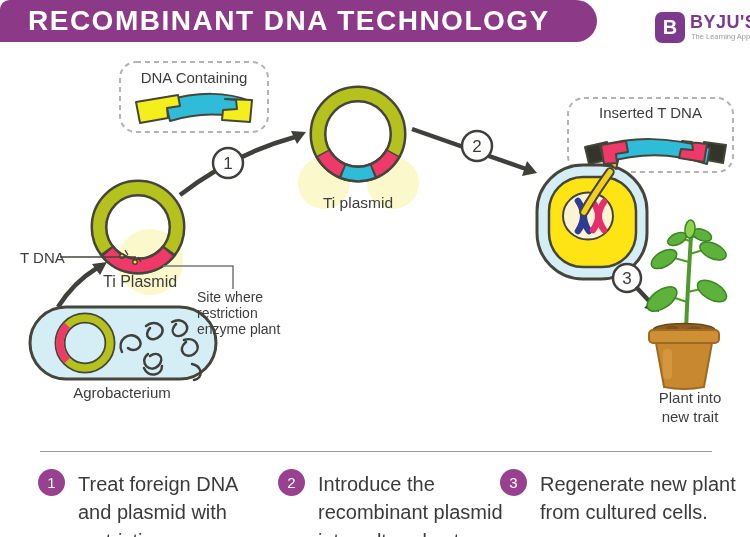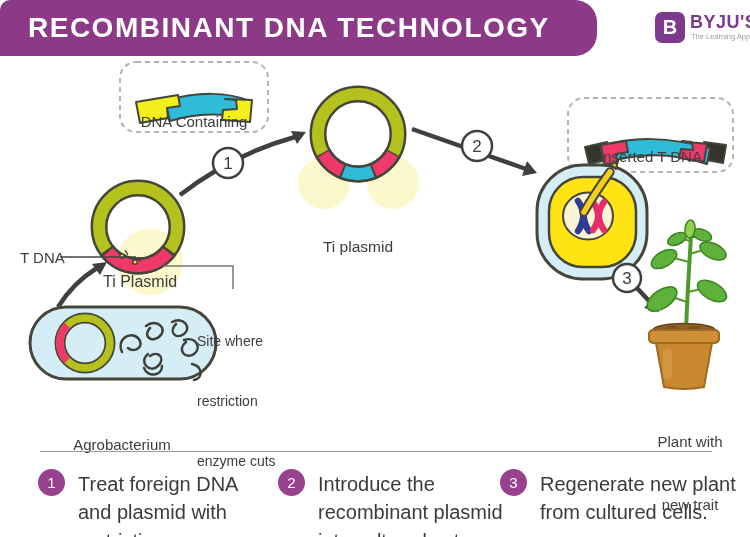--- a/index.html
+++ b/index.html
@@ -1,32 +1,32 @@
 <!DOCTYPE html>
 <html><head>
 <meta charset="utf-8">
 <style>
   html,body{margin:0;padding:0;background:#ffffff;}
   .canvas{position:relative;width:750px;height:537px;background:#ffffff;overflow:hidden;
           font-family:"Liberation Sans",sans-serif;color:#3b3b3b;}
   
-  .banner{position:absolute;left:0;top:6;width:597px;height:56px;background:#8c3a87;
+  .banner{position:absolute;left:0;top:6;width:597px;height:42px;background:#8c3a87;
           border-radius:10px 22px 22px 0;display:flex;align-items:center;}
   .banner h1{margin:0 0 0 28px;font-size:28px;font-weight:800;letter-spacing:1.5px;color:#ffffff;white-space:nowrap;}
   
   .logo{position:absolute;left:655px;top:12px;width:92px;height:34px;}
   .logo-icon{position:absolute;left:0;top:0;width:30px;height:31px;background:#7d3a8c;border-radius:7px;
              display:flex;align-items:center;justify-content:center;color:#fff;font-size:20px;font-weight:bold;}
   .logo-brand{position:absolute;left:35px;top:0;font-size:18px;font-weight:bold;color:#7d3a8c;letter-spacing:.5px;}
   .logo-tag{position:absolute;left:36px;top:20px;font-size:7.5px;color:#9b9b9b;white-space:nowrap;}
   
   svg.diagram{position:absolute;left:0;top:0;z-index:1;}
   .lbl{position:absolute;z-index:2;font-size:15px;line-height:1.25;color:#3d3d3d;}
   .lbl.center{text-align:center;}
-  .lbl span{display:block;margin-top:44px;}
+  .lbl span{display:block;}
   .marker-num{font-size:17px;fill:#3b3b3b;text-anchor:middle;font-family:"Liberation Sans",sans-serif;}
   
   .divider{position:absolute;left:40px;width:672px;top:451px;border-top:1.5px solid #9a9a9a;z-index:2;}
   .step{position:absolute;top:469px;display:flex;z-index:2;}
   .step .dot{flex:0 0 auto;width:27px;height:27px;border-radius:50%;background:#97418f;color:#fff;
              display:flex;align-items:center;justify-content:center;font-size:15px;margin-right:13px;}
   .step p{margin:1px 0 0 0;font-size:20px;line-height:1.42;color:#3b3b3b;}
   .step1{left:38px;} .step1 p{width:182px;}
   .step2{left:278px;} .step2 p{width:192px;}
   .step3{left:500px;} .step3 p{width:212px;}
@@ -179,30 +179,30 @@
     <span>DNA Containing</span>
   </div>
   <div class="lbl center" style="left:568px;top:104px;width:165px;">
     <span>Inserted T DNA</span>
   </div>
   <div class="lbl" style="left:20px;top:249px;">T DNA</div>
   <div class="lbl" style="left:103px;top:272px;font-size:16px;">Ti Plasmid</div>
   <div class="lbl" style="left:197px;top:289px;font-size:14px;line-height:1.15;">
     <span>Site where</span>
     <span>restriction</span>
-    <span>enzyme cuts</span>
+    <span>enzyme plant</span>
   </div>
   <div class="lbl center" style="left:288px;top:193px;width:140px;font-size:15.5px;">
     <span>Ti plasmid</span>
   </div>
-  <div class="lbl center" style="left:32px;top:392px;width:180px;">
+  <div class="lbl center" style="left:32px;top:384px;width:180px;">
     <span>Agrobacterium</span>
   </div>
   <div class="lbl center" style="left:636px;top:389px;width:108px;">
-    <span>Plant with</span>
+    <span>Plant into</span>
     <span>new trait</span>
   </div>
 
   <div class="divider"></div>
 
   <div class="step step1">
     <div class="dot">
       <span>1</span>
     </div>
     <p>Treat foreign DNA and plasmid with restriction enzyme and DNA ligase.</p>

